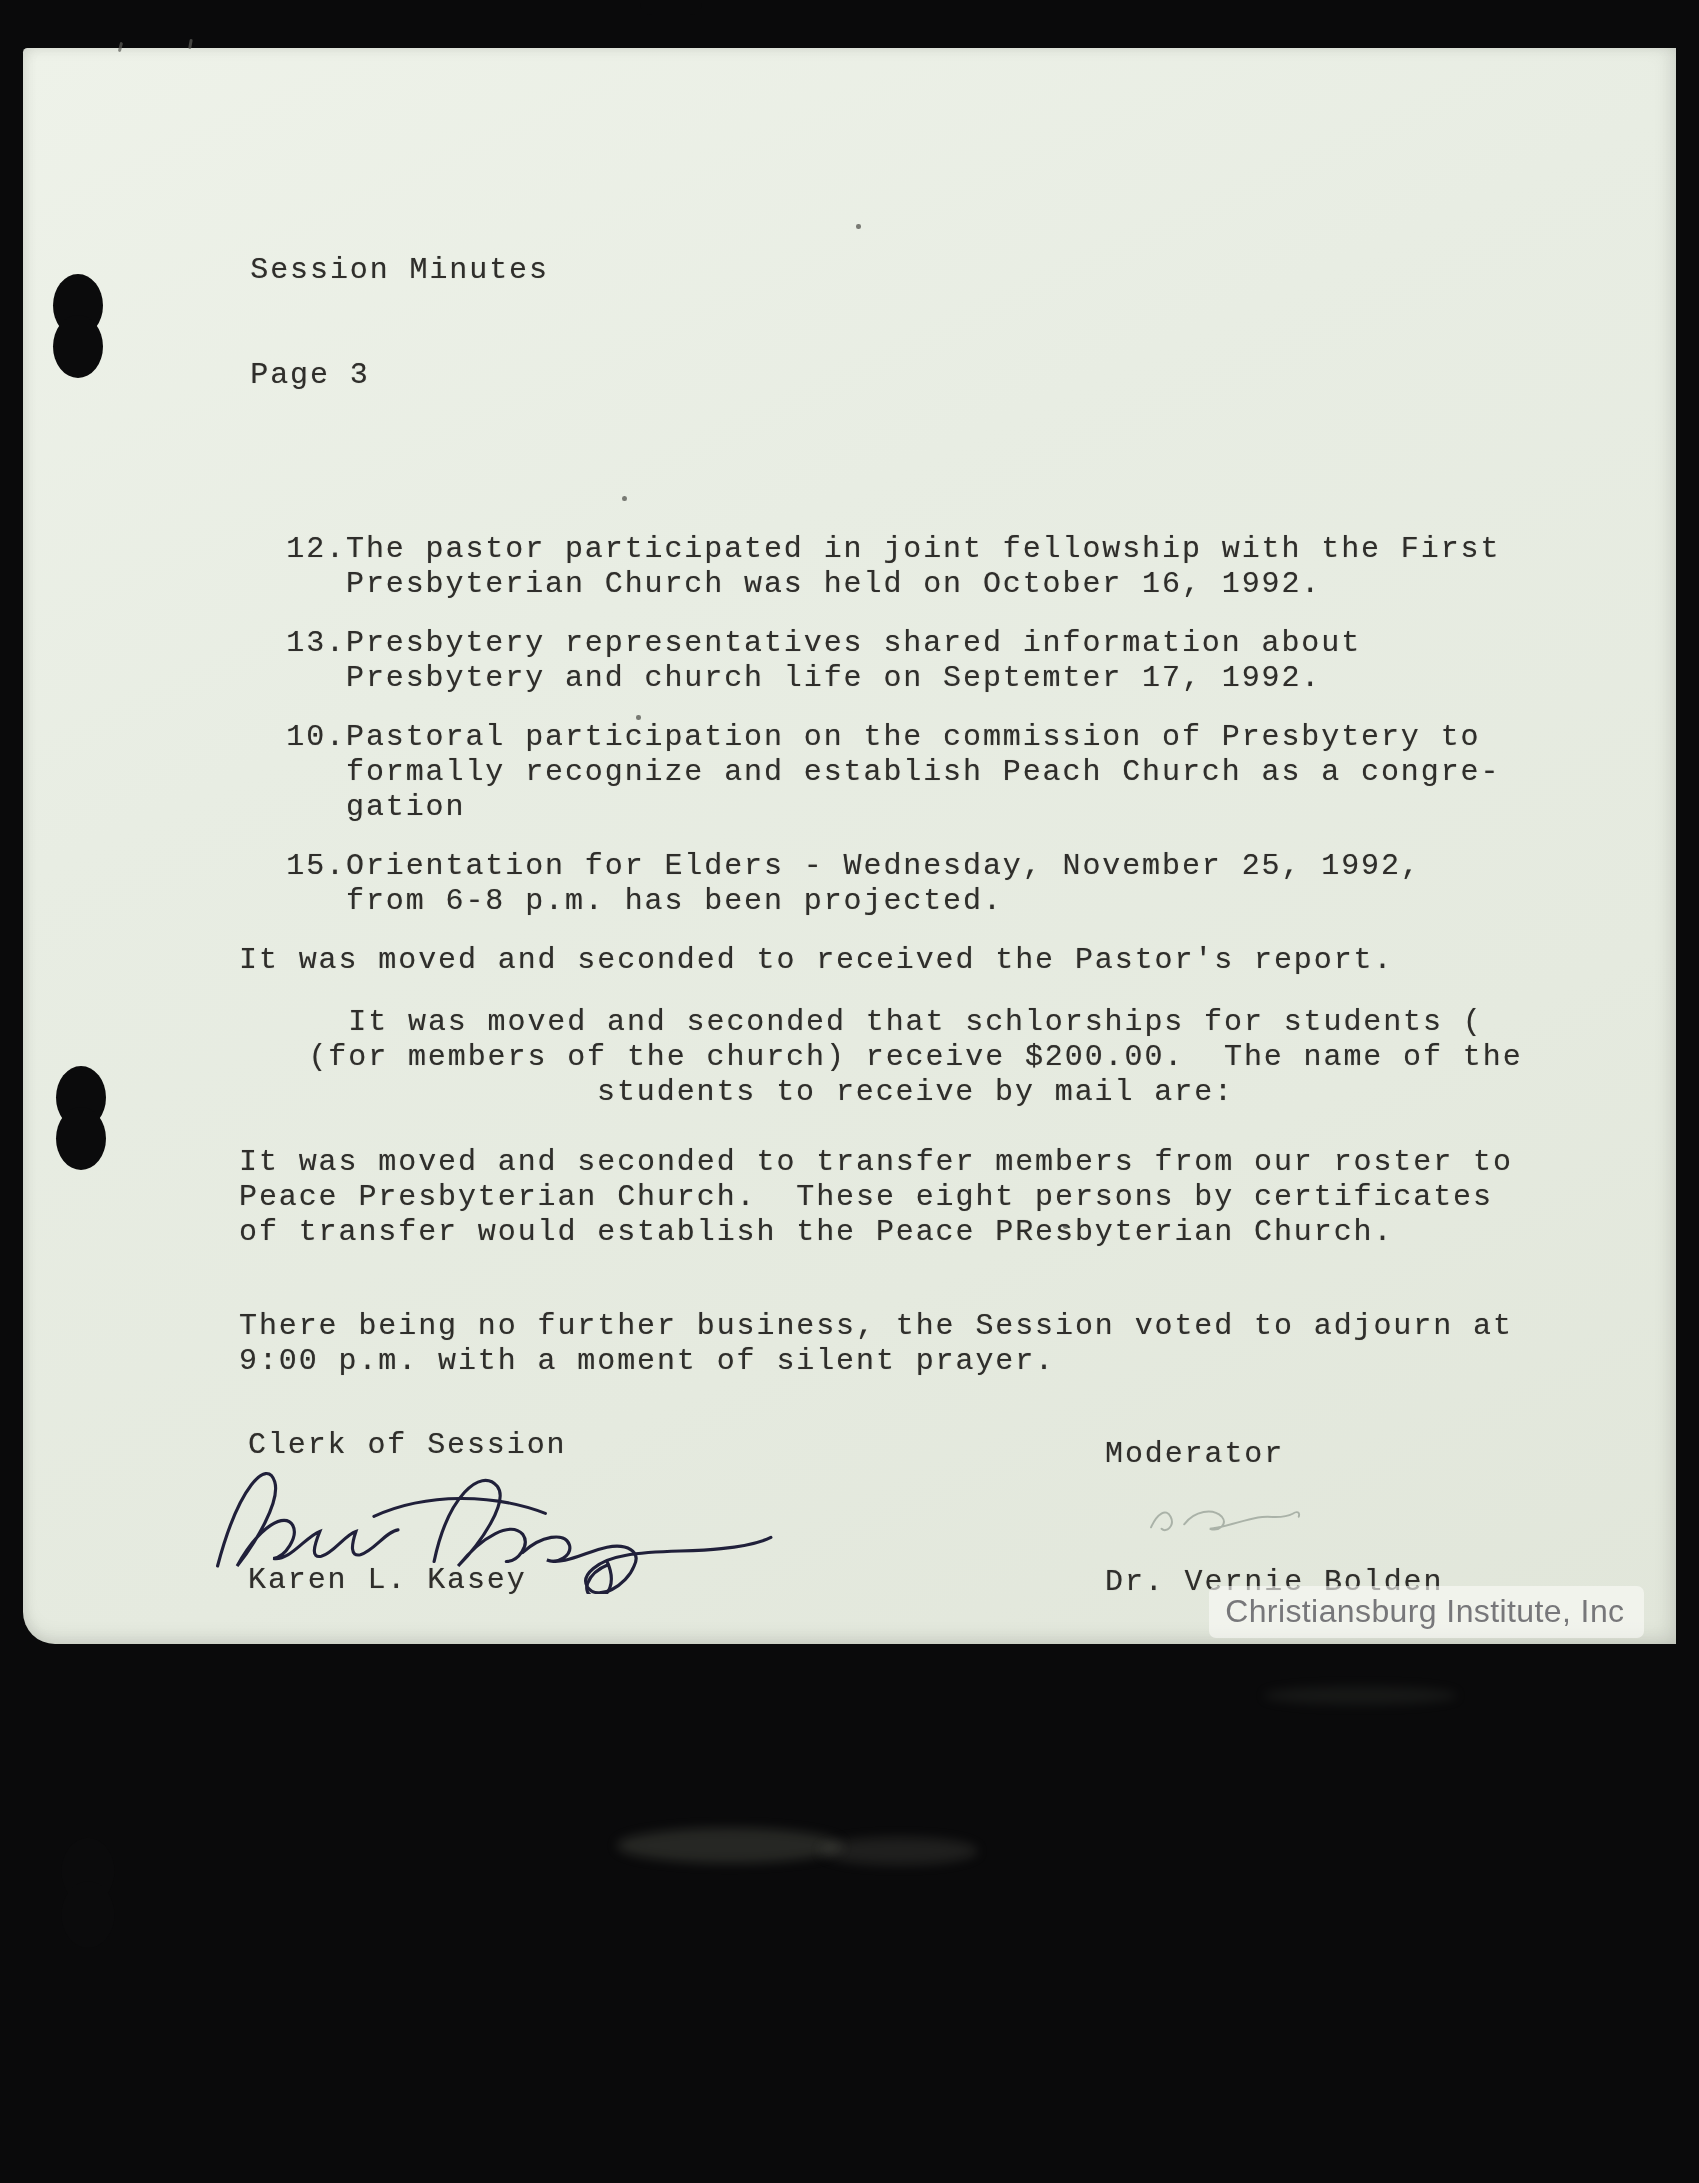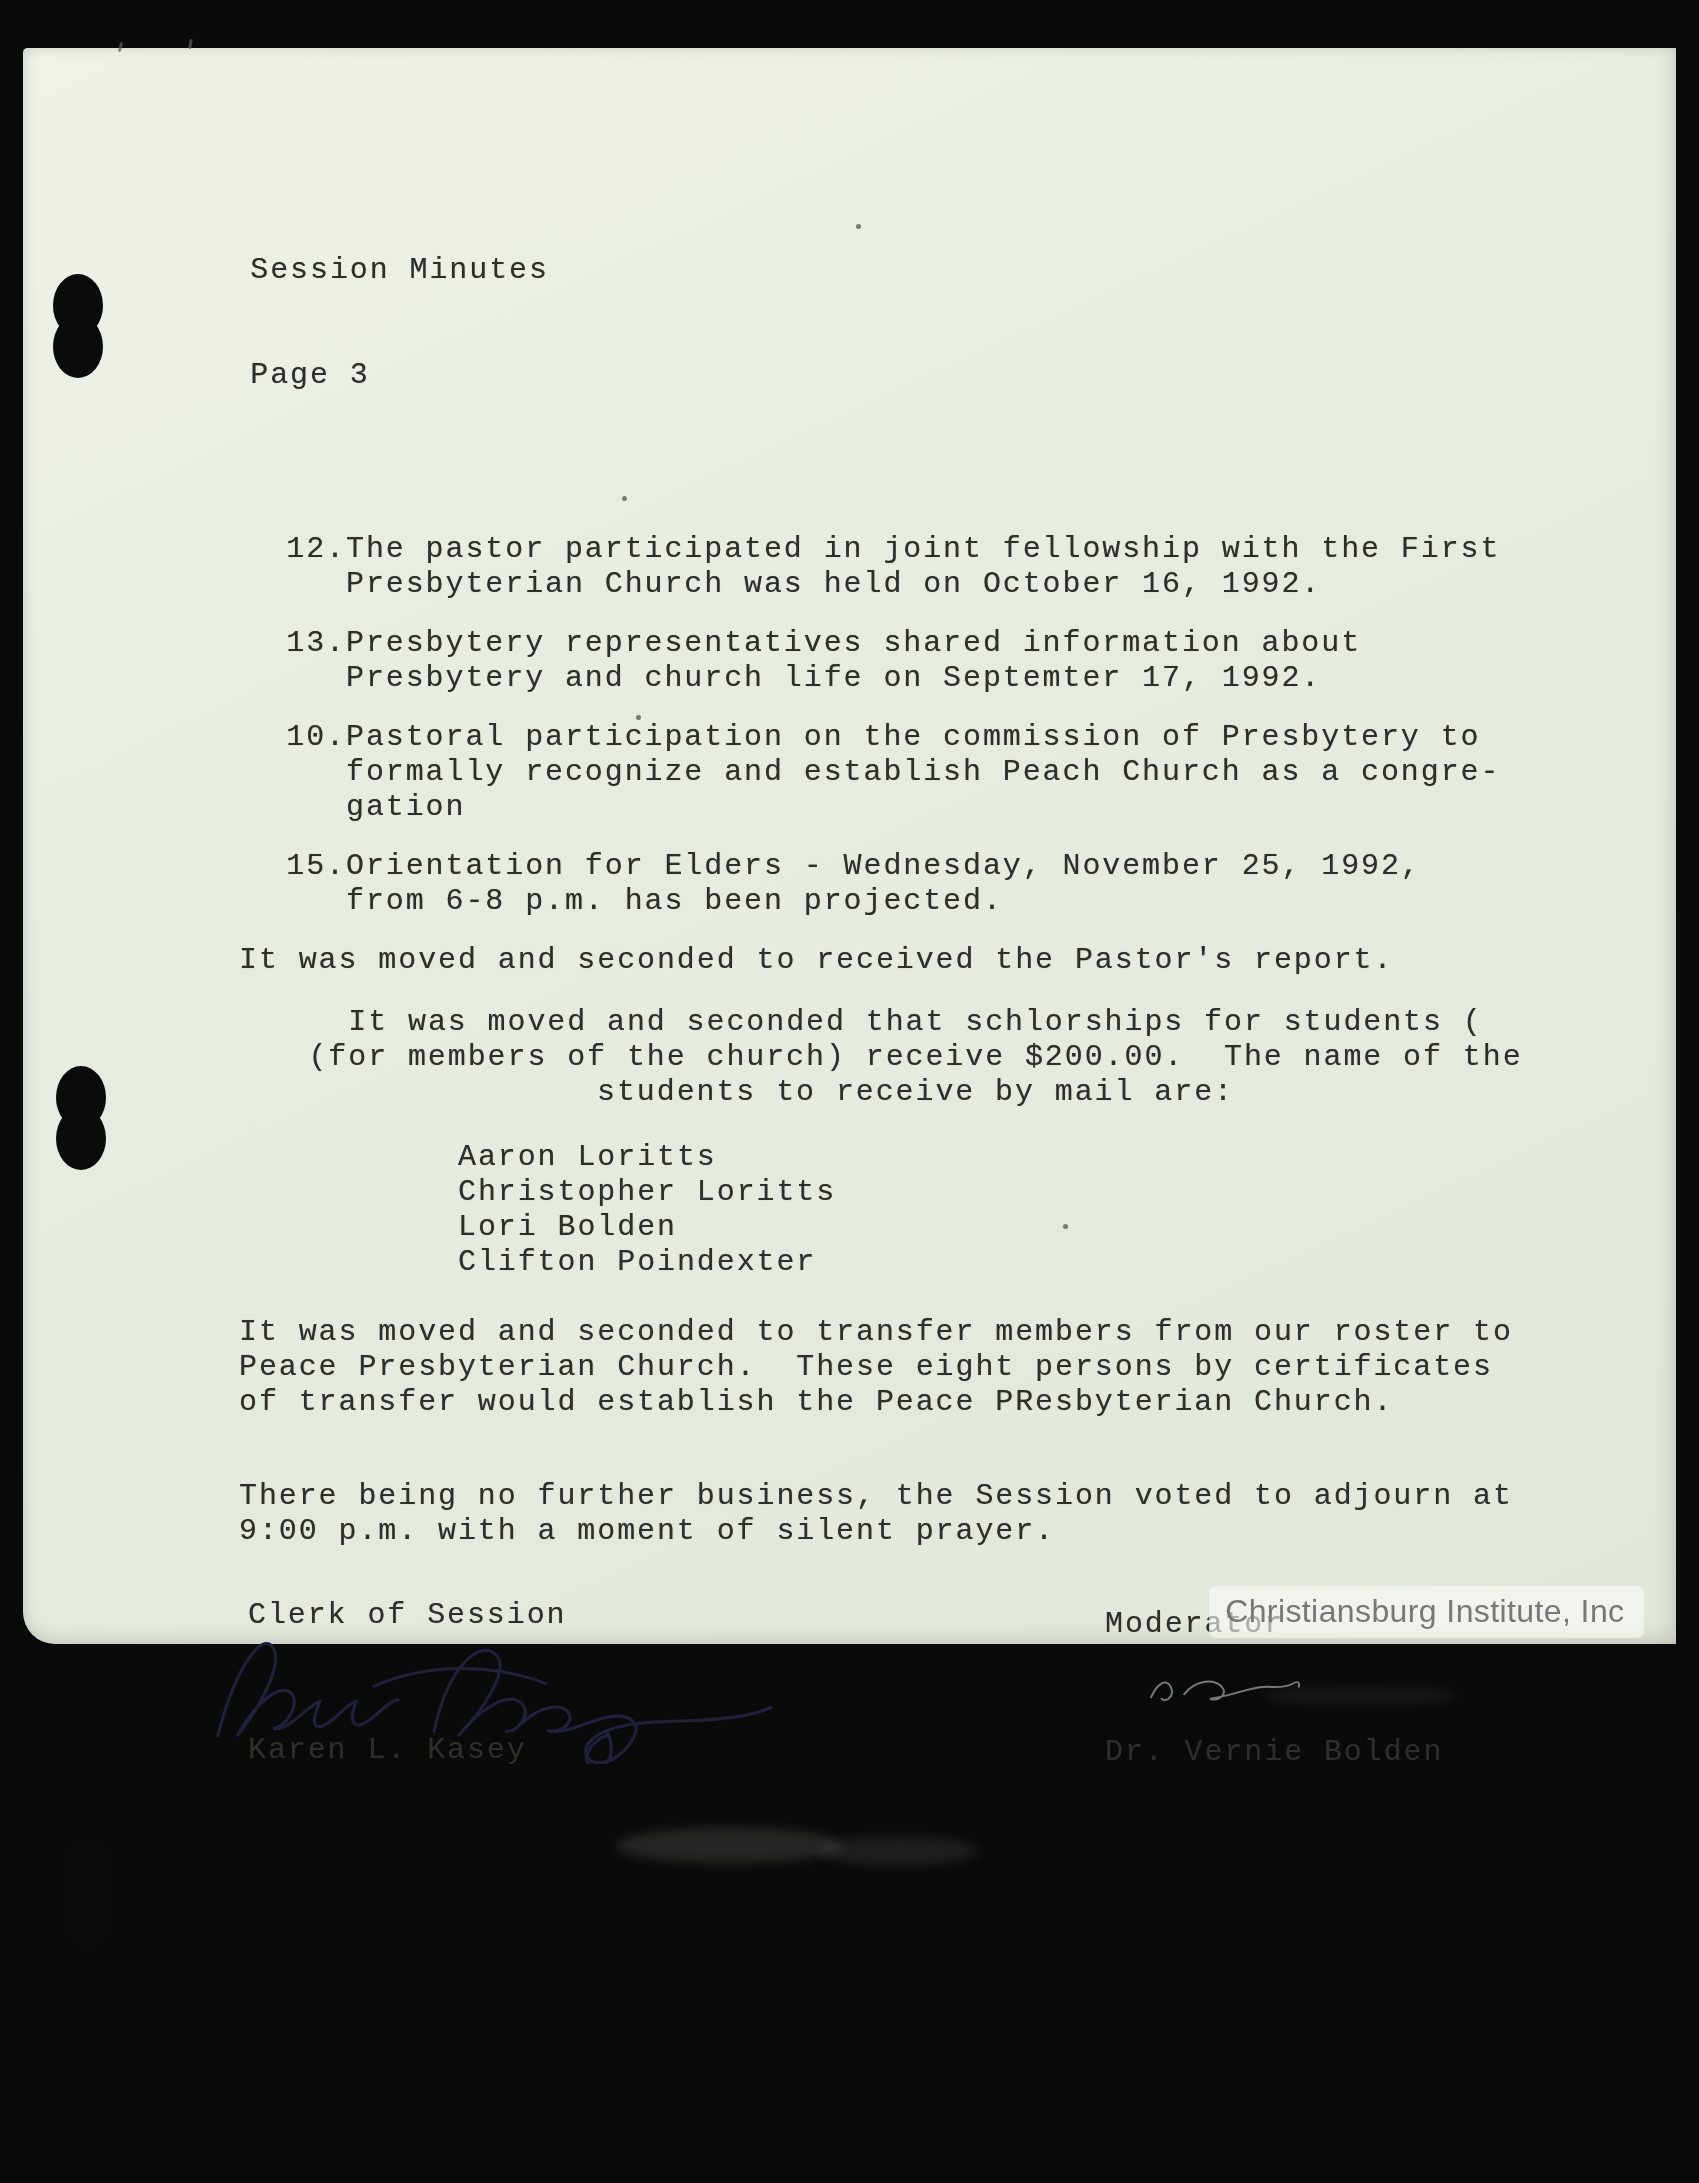--- a/index.html
+++ b/index.html
@@ -129,26 +129,20 @@
 from 6-8 p.m. has been projected.</span>
       </div>
     </div>
 
     <div class="para1 mono">It was moved and seconded to received the Pastor's report.</div>
 
     <div class="para2 mono">It was moved and seconded that schlorships for students (
 (for members of the church) receive $200.00.  The name of the
 students to receive by mail are:</div>
 
-    <div class="students">
-      <div class="mono">Aaron Loritts</div>
-      <div class="mono">Christopher Loritts</div>
-      <div class="mono">Lori Bolden</div>
-      <div class="mono">Clifton Poindexter</div>
-    </div>
 
     <div class="para3 mono">It was moved and seconded to transfer members from our roster to
 Peace Presbyterian Church.  These eight persons by certificates
 of transfer would establish the Peace PResbyterian Church.</div>
 
     <div class="para4 mono">There being no further business, the Session voted to adjourn at
 9:00 p.m. with a moment of silent prayer.</div>
 
     <div class="sig-section">
       <div class="sig-left-role mono">Clerk of Session</div>

